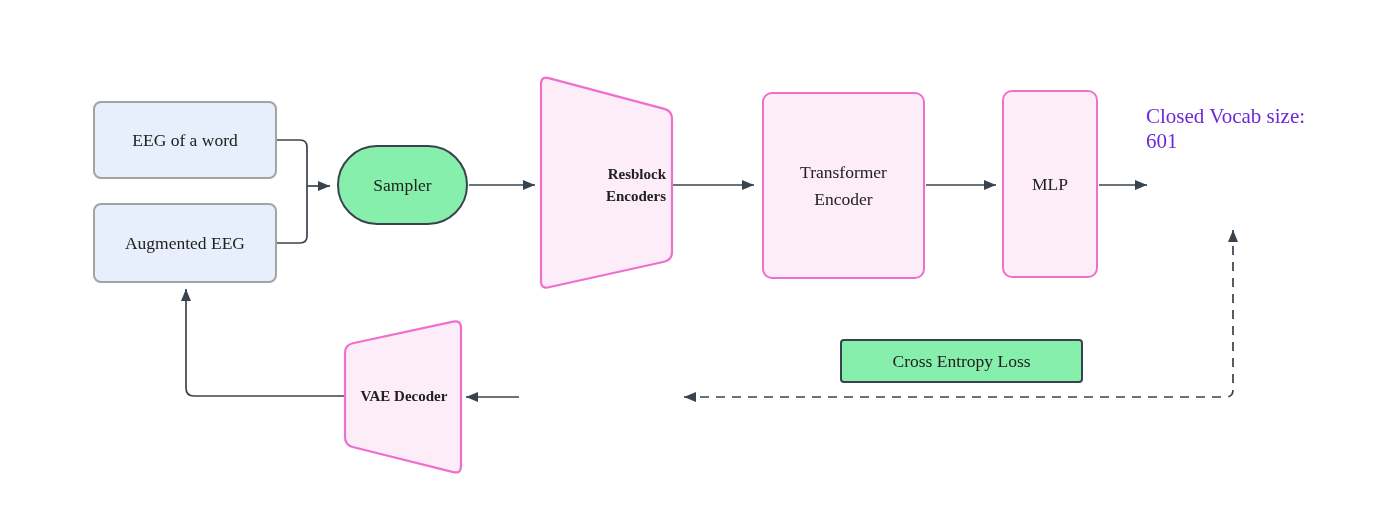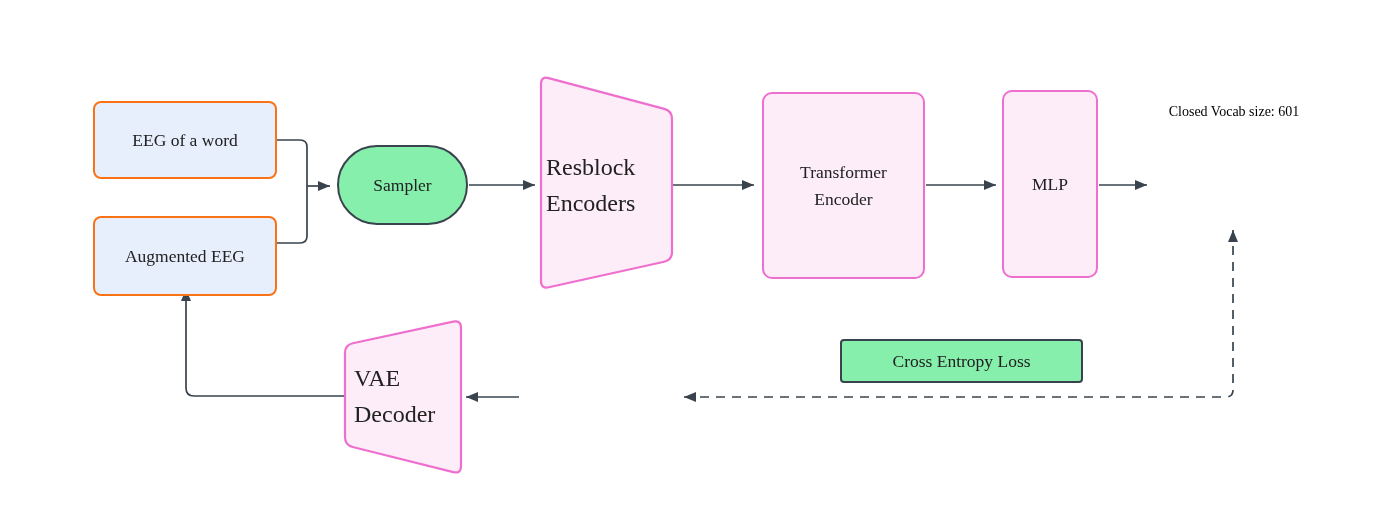--- a/index.html
+++ b/index.html
@@ -16,21 +16,21 @@
     position:absolute;
     box-sizing:border-box;
     display:flex;align-items:center;justify-content:center;
     text-align:center;
     font-size:17.5px;line-height:1.5;
     color:#212121;
     z-index:2;
   }
   .blue{
     background:#e7effc;
-    border:2px solid #f97316;
+    border:2px solid #a3a3a3;
     border-radius:8px;
   }
   .pinkrect{
     background:#fcedf8;
     border:2px solid #ef6fce;
     border-radius:10px;
   }
   .yellow{
     background:#fdf3d7;
     border:2.5px solid #e5ac35;
@@ -38,29 +38,30 @@
   }
   .plain{
     background:#86efac;
     border:2px solid #39434e;
   }
   .stadium{border-radius:41px;}
   .loss{border-radius:4px;}
   .trap-label{
     position:absolute;
     display:flex;align-items:center;justify-content:center;
-    text-align:left;
-    font-size:24px;line-height:1.5;
+    text-align:right;
+    font-size:15px;line-height:1.5;
     z-index:2;
+    font-weight:bold;
   }
   .note{
     position:absolute;
-    font-size:14px;
-    text-align:center;
-    color:#000000;
+    font-size:21px;
+    text-align:left;
+    color:#6d28d9;
     z-index:2;
   }
 </style>
 </head>
 <body>
 
 <div class="canvas">
 
   <svg class="wires" width="1398" height="522" viewBox="0 0 1398 522" xmlns="http://www.w3.org/2000/svg">
     <defs>
@@ -87,21 +88,21 @@
 
     <path d="M345,396 L194,396 Q186,396 186,388 L186,289" fill="none" stroke="#39434e" stroke-width="1.7" marker-end="url(#arr)"></path>
 
     <path d="M541,84 Q541,76 548.7,78.1 L664.3,108.9 Q672,111 672,119 L672,252 Q672,260 664.2,261.7 L548.8,287.3 Q541,289 541,281 Z" fill="#fcedf8" stroke="#ef6fce" stroke-width="2.2"></path>
 
     <path d="M345,353 Q345,345 352.8,343.3 L453.2,321.7 Q461,320 461,328 L461,466 Q461,474 453.3,472.1 L352.7,447.0 Q345,445 345,437 Z" fill="#fcedf8" stroke="#ef6fce" stroke-width="2.2"></path>
   </svg>
 
   <div class="node blue" style="left:93px;top:101px;width:184px;height:78px;">EEG of a word</div>
 
-  <div class="node blue" style="left:93px;top:203px;width:184px;height:80px;margin-top:13px;">Augmented EEG</div>
+  <div class="node blue" style="left:93px;top:203px;width:184px;height:80px;">Augmented EEG</div>
 
   <div class="node plain stadium" style="left:337px;top:145px;width:131px;height:80px;">Sampler</div>
 
   <div class="trap-label" style="left:546px;top:154px;width:120px;height:62px;">Resblock Encoders</div>
 
   <div class="node pinkrect" style="left:762px;top:92px;width:163px;height:187px;padding:0 10px;">Transformer Encoder</div>
 
   <div class="node pinkrect" style="left:1002px;top:90px;width:96px;height:188px;">MLP</div>
 
   <div class="note" style="left:1146px;top:104px;width:176px;">Closed Vocab size: 601</div>

